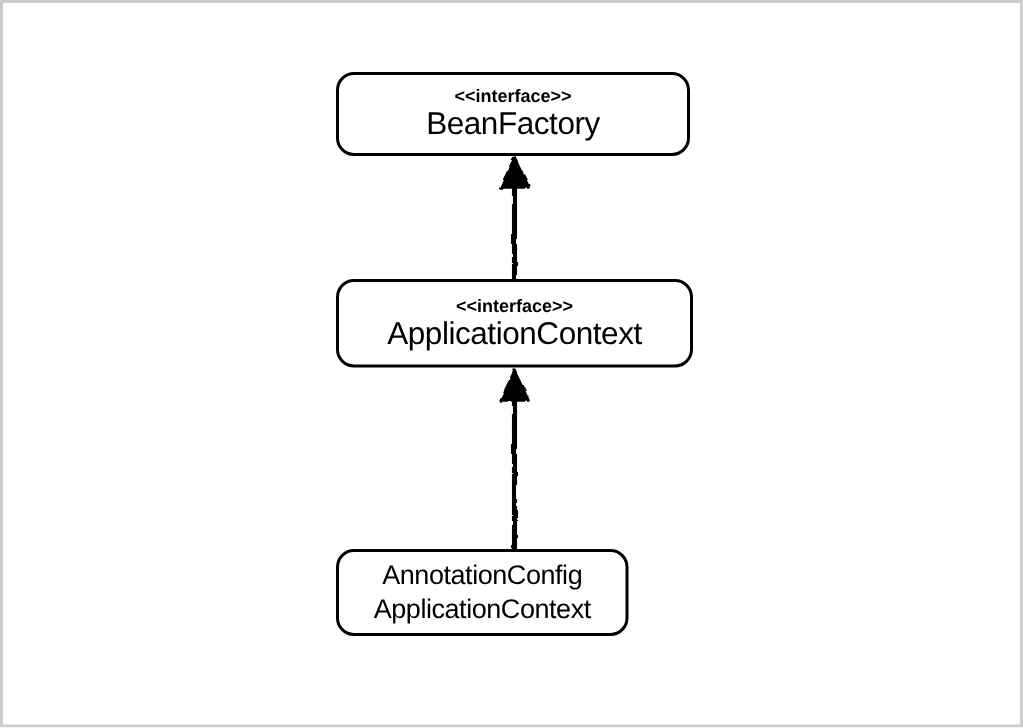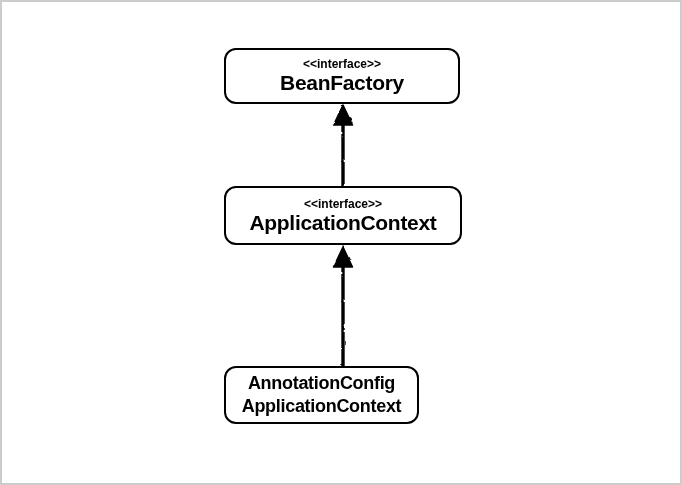--- a/index.html
+++ b/index.html
@@ -41,21 +41,21 @@
     left: 222px; top: 364px; width: 195px; height: 58px;
   }
   .stereotype {
     font-size: 12px;
     font-weight: bold;
     line-height: 14px;
     letter-spacing: 0px;
   }
   .node-title {
     font-size: 21px;
-    font-weight: bold;
+    font-weight: normal;
     line-height: 24px;
     letter-spacing: -0.3px;
     white-space: pre-line;
   }
   .node-annotationconfig .node-title {
     font-size: 18px;
     line-height: 23px;
   }
   .arrow {
     position: absolute;

